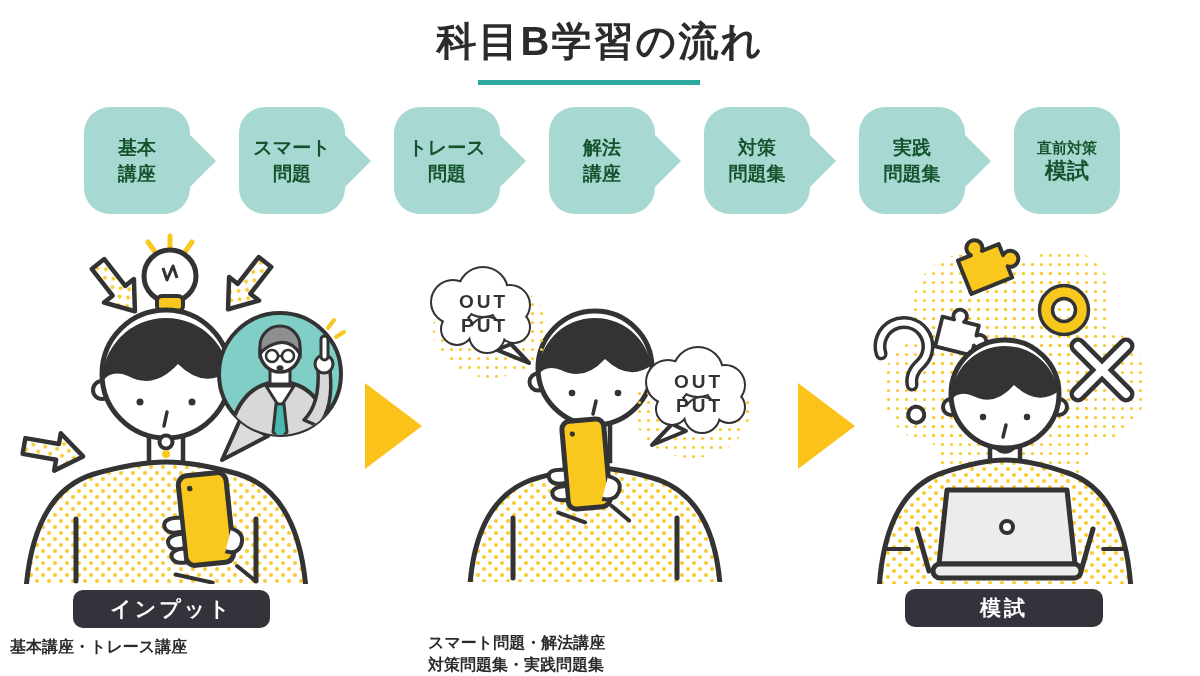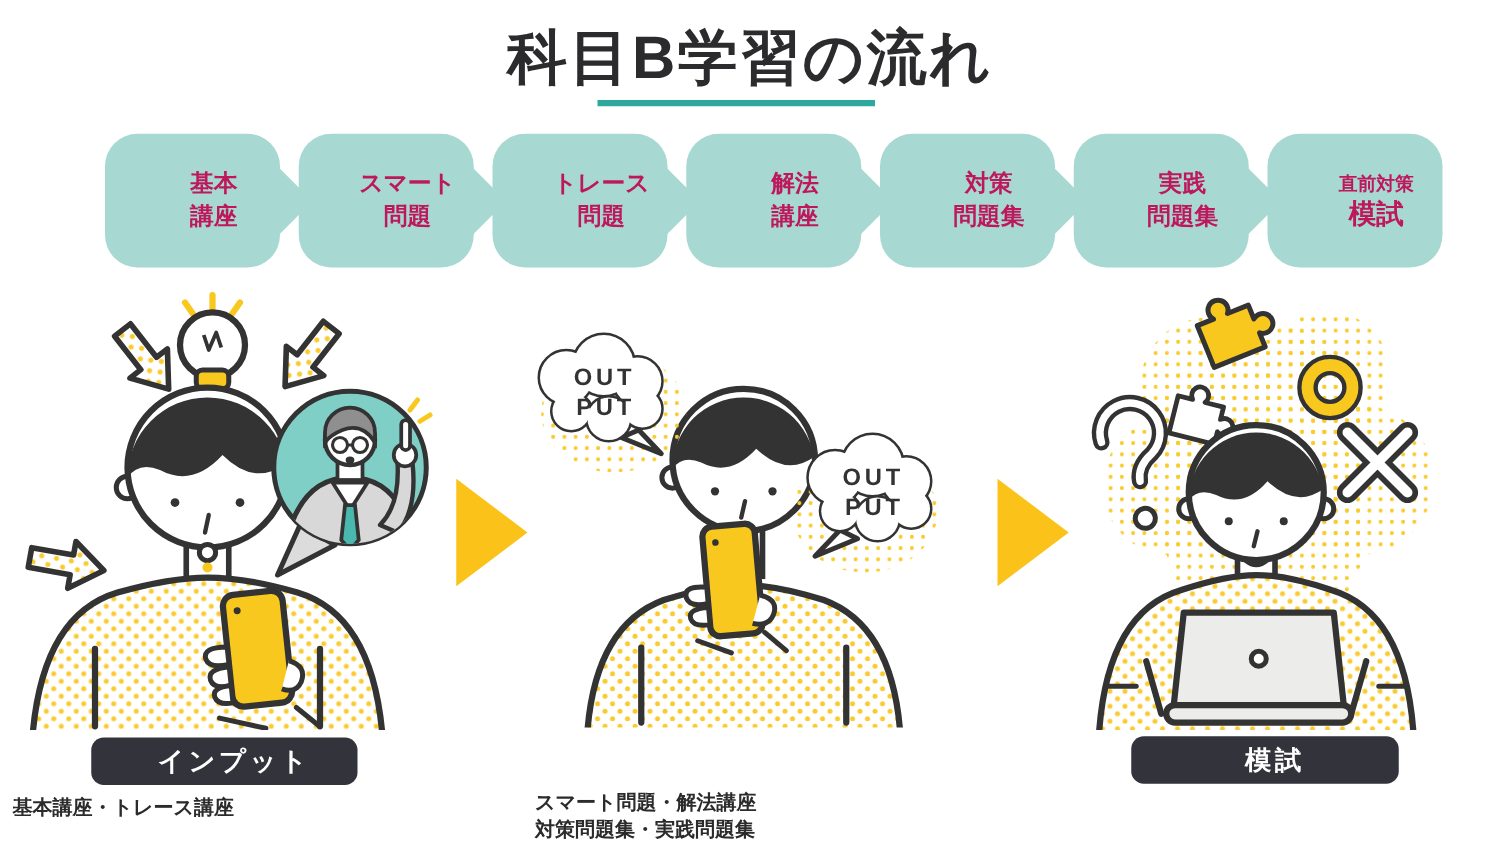--- a/index.html
+++ b/index.html
@@ -1,37 +1,37 @@
 <!DOCTYPE html>
 <html><head>
 <meta charset="utf-8">
 <style>
   html,body{margin:0;padding:0;background:#fff;}
   .stage{position:relative;width:1200px;height:676px;background:#ffffff;overflow:hidden;
          font-family:"Liberation Sans","DejaVu Sans",sans-serif;color:#2b2b2e;}
   .title{position:absolute;left:0;top:14px;width:1200px;text-align:center;
-         font-size:48px;font-weight:800;letter-spacing:2px;color:#2b2b2e;}
+         font-size:40px;font-weight:800;letter-spacing:2px;color:#2b2b2e;}
   .title-underline{position:absolute;left:478px;top:80px;width:222px;height:5px;background:#2EA79F;}
   
   .step{position:absolute;top:107px;width:106px;height:107px;background:#A8D8D2;border-radius:26px;
         display:flex;flex-direction:column;align-items:center;justify-content:center;
-        font-weight:700;font-size:19px;line-height:26px;color:#be185d;text-align:center;padding-left:34px;}
+        font-weight:700;font-size:19px;line-height:26px;color:#14532d;text-align:center;}
   .step:not(.last)::after{content:"";position:absolute;right:-26px;top:50%;transform:translateY(-50%);
         width:0;height:0;border-top:27px solid transparent;border-bottom:27px solid transparent;
         border-left:27px solid #A8D8D2;}
   .step .l1,.step .l2{display:block;}
   .step.small-first .l1{font-size:15px;line-height:20px;text-align:center;}
   .step.small-first .l2{font-size:22px;line-height:26px;}
   
   .flow-arrow{position:absolute;width:0;height:0;border-top:43px solid transparent;
         border-bottom:43px solid transparent;border-left:57px solid #FBC31A;}
   
   .label-bar{position:absolute;height:38px;background:#33333b;border-radius:10px;
         display:flex;align-items:center;justify-content:center;color:#ffffff;
-        font-weight:700;font-size:21px;letter-spacing:3px;padding-left:16px;}
+        font-weight:700;font-size:21px;letter-spacing:3px;}
   .sub{position:absolute;width:320px;font-weight:700;font-size:16px;
         line-height:22px;color:#2b2b2b;}
   svg text.bub{font-weight:700;letter-spacing:3px;fill:#333333;font-size:19px;}
 </style>
 </head>
 <body>
 
 <div class="stage">
 
   <svg width="0" height="0" style="position:absolute">

